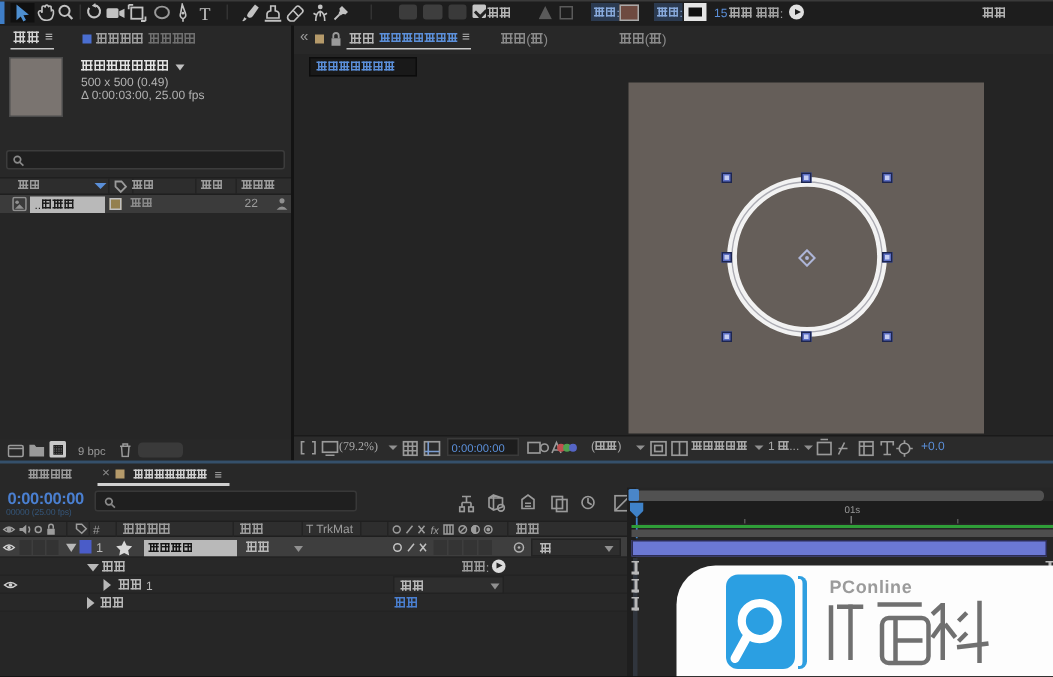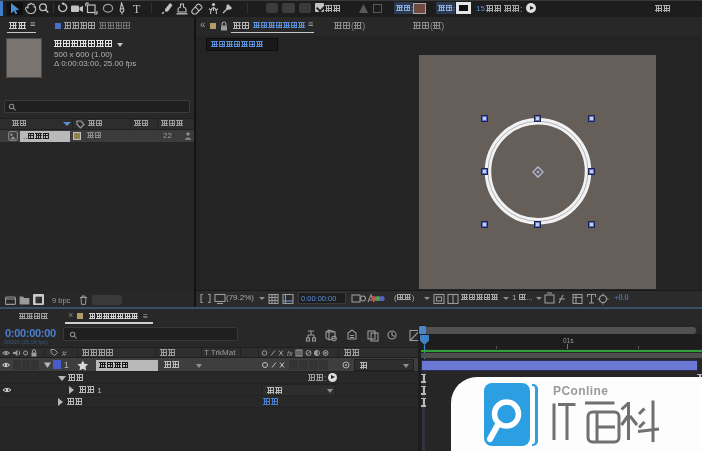--- a/index.html
+++ b/index.html
@@ -80,21 +80,21 @@
 <div class="a tx cn" style="left:9px;top:21px;font-size:9.5px;color:#d2d2d2;"><i class="g"></i><i class="g"></i></div>
 <div class="a tx" style="left:30px;top:20px;font-size:9px;color:#c2c2c2;">≡</div>
 <div class="a" style="left:7px;top:31.5px;width:29px;height:1.5px;background:#c8c8c8;"></div>
 <div class="a" style="left:55px;top:23px;width:6px;height:6px;background:#4a6ed0;"></div>
 <div class="a tx cn" style="left:64px;top:22px;font-size:8.5px;color:#9e9e9e;"><i class="g"></i><i class="g"></i><i class="g"></i><i class="g"></i></div>
 <div class="a tx cn" style="left:99px;top:22px;font-size:8.5px;color:#6f6f6f;"><i class="g"></i><i class="g"></i><i class="g"></i><i class="g"></i></div>
 
 <div class="a" style="left:6px;top:38px;width:36px;height:40px;background:#7a7470;border:1px solid #4c4c4c;box-sizing:border-box;"></div>
 <div class="a tx cn" style="left:54px;top:40px;font-size:9px;font-weight:bold;color:#e2e2e2;"><i class="g"></i><i class="g"></i><i class="g"></i><i class="g"></i><i class="g"></i><i class="g"></i><i class="g"></i></div>
 <div class="a" style="left:117px;top:43px;width:0;height:0;border-top:4px solid #c0c0c0;border-left:3.5px solid transparent;border-right:3.5px solid transparent;"></div>
-<div class="a tx" style="left:54px;top:51px;font-size:8px;color:#b2b2b2;">500 x 600 (1.00)</div>
+<div class="a tx" style="left:54px;top:51px;font-size:8px;color:#b2b2b2;">500 x 500 (0.49)</div>
 <div class="a tx" style="left:54px;top:60px;font-size:8px;color:#b2b2b2;">Δ 0:00:03:00, 25.00 fps</div>
 
 <div class="a" style="left:4px;top:100px;width:186px;height:13px;background:#1f1f1f;border:1px solid #3c3c3c;box-sizing:border-box;border-radius:2px;"></div>
 <svg class="a" style="left:8px;top:103px;" width="9" height="9" viewBox="0 0 9 9">
       <circle cx="3.6" cy="3.4" r="2.2" fill="none" stroke="#8a8a8a" stroke-width="1.1"></circle>
       <line x1="5.3" y1="5.2" x2="7.6" y2="7.4" stroke="#8a8a8a" stroke-width="1.1"></line>
     </svg>
 
 <div class="a" style="left:0;top:118px;width:194px;height:12px;background:#2d2d2d;border-top:1px solid #1f1f1f;border-bottom:1px solid #1f1f1f;box-sizing:border-box;"></div>
 <div class="a tx cn" style="left:12px;top:120px;font-size:8px;color:#9c9c9c;"><i class="g"></i><i class="g"></i></div>
@@ -215,31 +215,31 @@
 <rect x="377" y="3.5" width="9" height="9"></rect>
         <path d="M377 6.5 L386 6.5 M380 3.5 L380 12.5"></path>
 <path d="M391.5 6 L391.5 3.5 L399.5 3.5 L399.5 6 M395.5 3.5 L395.5 12 M393 12 L398 12"></path>
 <circle cx="407" cy="8" r="3.5"></circle>
         <path d="M407 4.5 L407 2.5 M407 11.5 L407 13.5 M403.5 8 L401.5 8 M410.5 8 L412.5 8"></path>
 </g>
 <circle cx="178" cy="7.5" r="2.6" fill="#c05050"></circle>
       <circle cx="182" cy="7.5" r="2.6" fill="#50a050"></circle>
       <circle cx="186" cy="7.5" r="2.6" fill="#5565c5"></circle>
 </svg>
-<div class="a tx" style="left:226px;top:294px;font-size:8px;color:#a8a8a8;">(79.2%)</div>
+<div class="a tx" style="left:226px;top:294px;font-size:8px;color:#a8a8a8;font-family:Liberation Serif, serif;">(79.2%)</div>
 <div class="a" style="left:259px;top:297px;width:0;height:0;border-top:3.5px solid #909090;border-left:3px solid transparent;border-right:3px solid transparent;"></div>
 <div class="a" style="left:298px;top:292px;width:48px;height:12px;background:#1d1d1d;border:1px solid #3a3a3a;box-sizing:border-box;"></div>
 <div class="a tx" style="left:301px;top:294.5px;font-size:7.5px;color:#5b8fd9;">0:00:00:00</div>
 <div class="a tx cn" style="left:394px;top:294px;font-size:8px;color:#a8a8a8;">(<i class="g"></i><i class="g"></i>)</div>
 <div class="a" style="left:424px;top:297px;width:0;height:0;border-top:3.5px solid #909090;border-left:3px solid transparent;border-right:3px solid transparent;"></div>
 <div class="a tx cn" style="left:461px;top:294px;font-size:8px;color:#a8a8a8;"><i class="g"></i><i class="g"></i><i class="g"></i><i class="g"></i><i class="g"></i></div>
 <div class="a" style="left:503px;top:297px;width:0;height:0;border-top:3.5px solid #909090;border-left:3px solid transparent;border-right:3px solid transparent;"></div>
 <div class="a tx cn" style="left:512px;top:294px;font-size:8px;color:#a8a8a8;">1 <i class="g"></i>...</div>
 <div class="a" style="left:536px;top:297px;width:0;height:0;border-top:3.5px solid #909090;border-left:3px solid transparent;border-right:3px solid transparent;"></div>
-<div class="a tx" style="left:614px;top:294px;font-size:8px;color:#5b8fd9;font-family:Liberation Serif, serif;">+0.0</div>
+<div class="a tx" style="left:614px;top:294px;font-size:8px;color:#5b8fd9;">+0.0</div>
 
 <div class="a" style="left:0;top:307px;width:702px;height:144px;background:#282828;border-top:2px solid #35506b;box-sizing:border-box;"></div>
 <div class="a tx cn" style="left:19px;top:313px;font-size:7.8px;color:#9a9a9a;"><i class="g"></i><i class="g"></i><i class="g"></i><i class="g"></i></div>
 <div class="a tx" style="left:68px;top:311px;font-size:9px;color:#888;">×</div>
 <div class="a" style="left:77px;top:313px;width:6px;height:6px;background:#b59a6a;"></div>
 <div class="a tx cn" style="left:89px;top:313px;font-size:7.5px;color:#d0d0d0;"><i class="g"></i><i class="g"></i><i class="g"></i><i class="g"></i><i class="g"></i><i class="g"></i><i class="g"></i></div>
 <div class="a tx" style="left:143px;top:312px;font-size:8.5px;color:#b0b0b0;">≡</div>
 <div class="a" style="left:65px;top:322px;width:88px;height:1.5px;background:#d0d0d0;"></div>
 
 <div class="a tx" style="left:5px;top:328px;font-size:11px;font-weight:bold;color:#4a7fd0;letter-spacing:-0.3px;">0:00:00:00</div>

